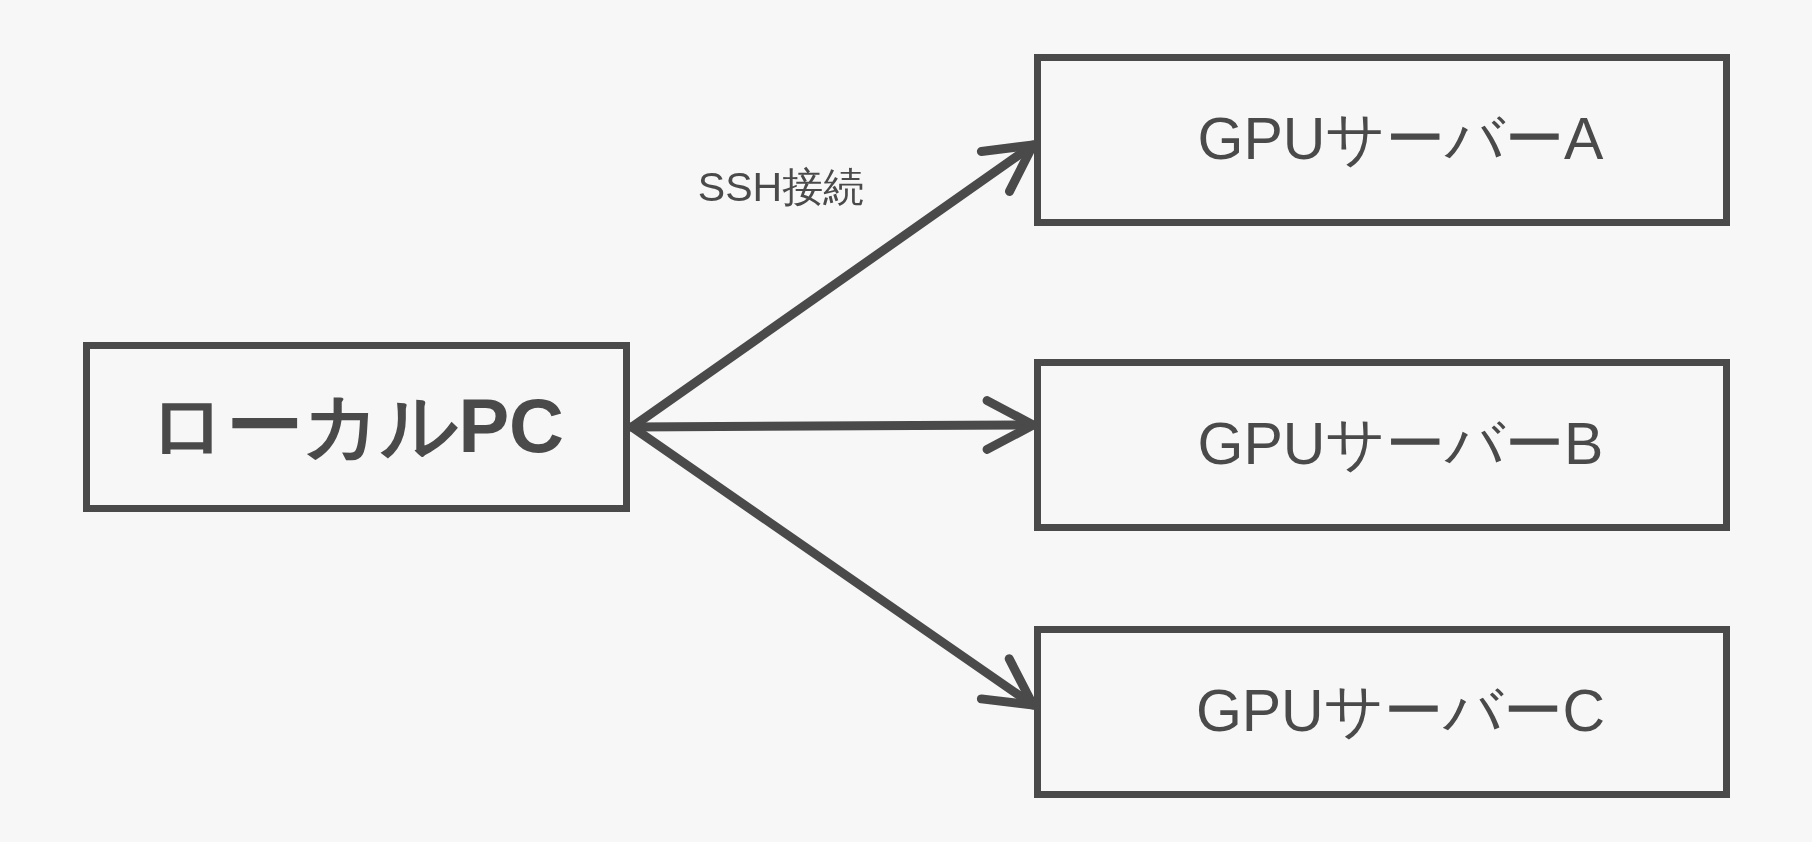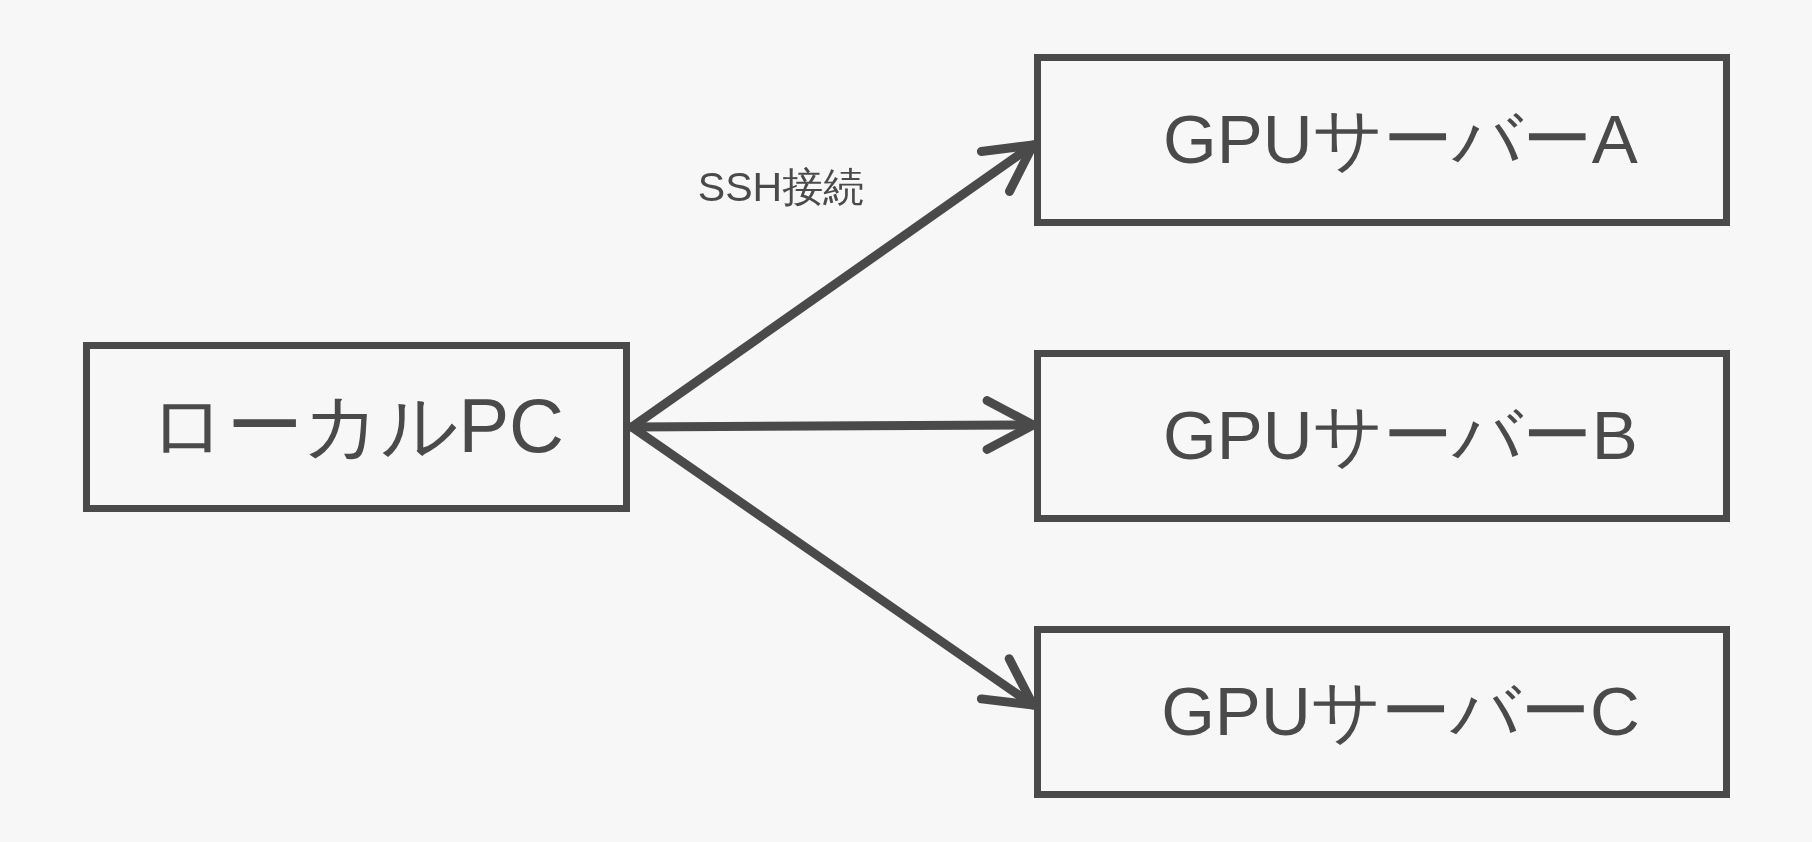--- a/index.html
+++ b/index.html
@@ -33,30 +33,31 @@
     align-items: center;
     justify-content: center;
     white-space: nowrap;
   }
   .node-local {
     left: 83px;
     top: 342px;
     width: 547px;
     height: 170px;
     font-size: 76px;
+    font-weight: bold;
   }
   .node-gpu {
     left: 1034px;
     width: 696px;
     height: 172px;
-    font-size: 69px;
+    font-size: 59px;
     padding-left: 37px;
   }
   .node-gpu-a { top: 54px; }
-  .node-gpu-b { top: 350px; }
+  .node-gpu-b { top: 359px; }
   .node-gpu-c { top: 626px; }
   .edge-label {
     position: absolute;
     left: 781px;
     top: 187px;
     transform: translate(-50%, -50%);
     color: #4a4a4a;
     font-size: 41px;
     white-space: nowrap;
   }

